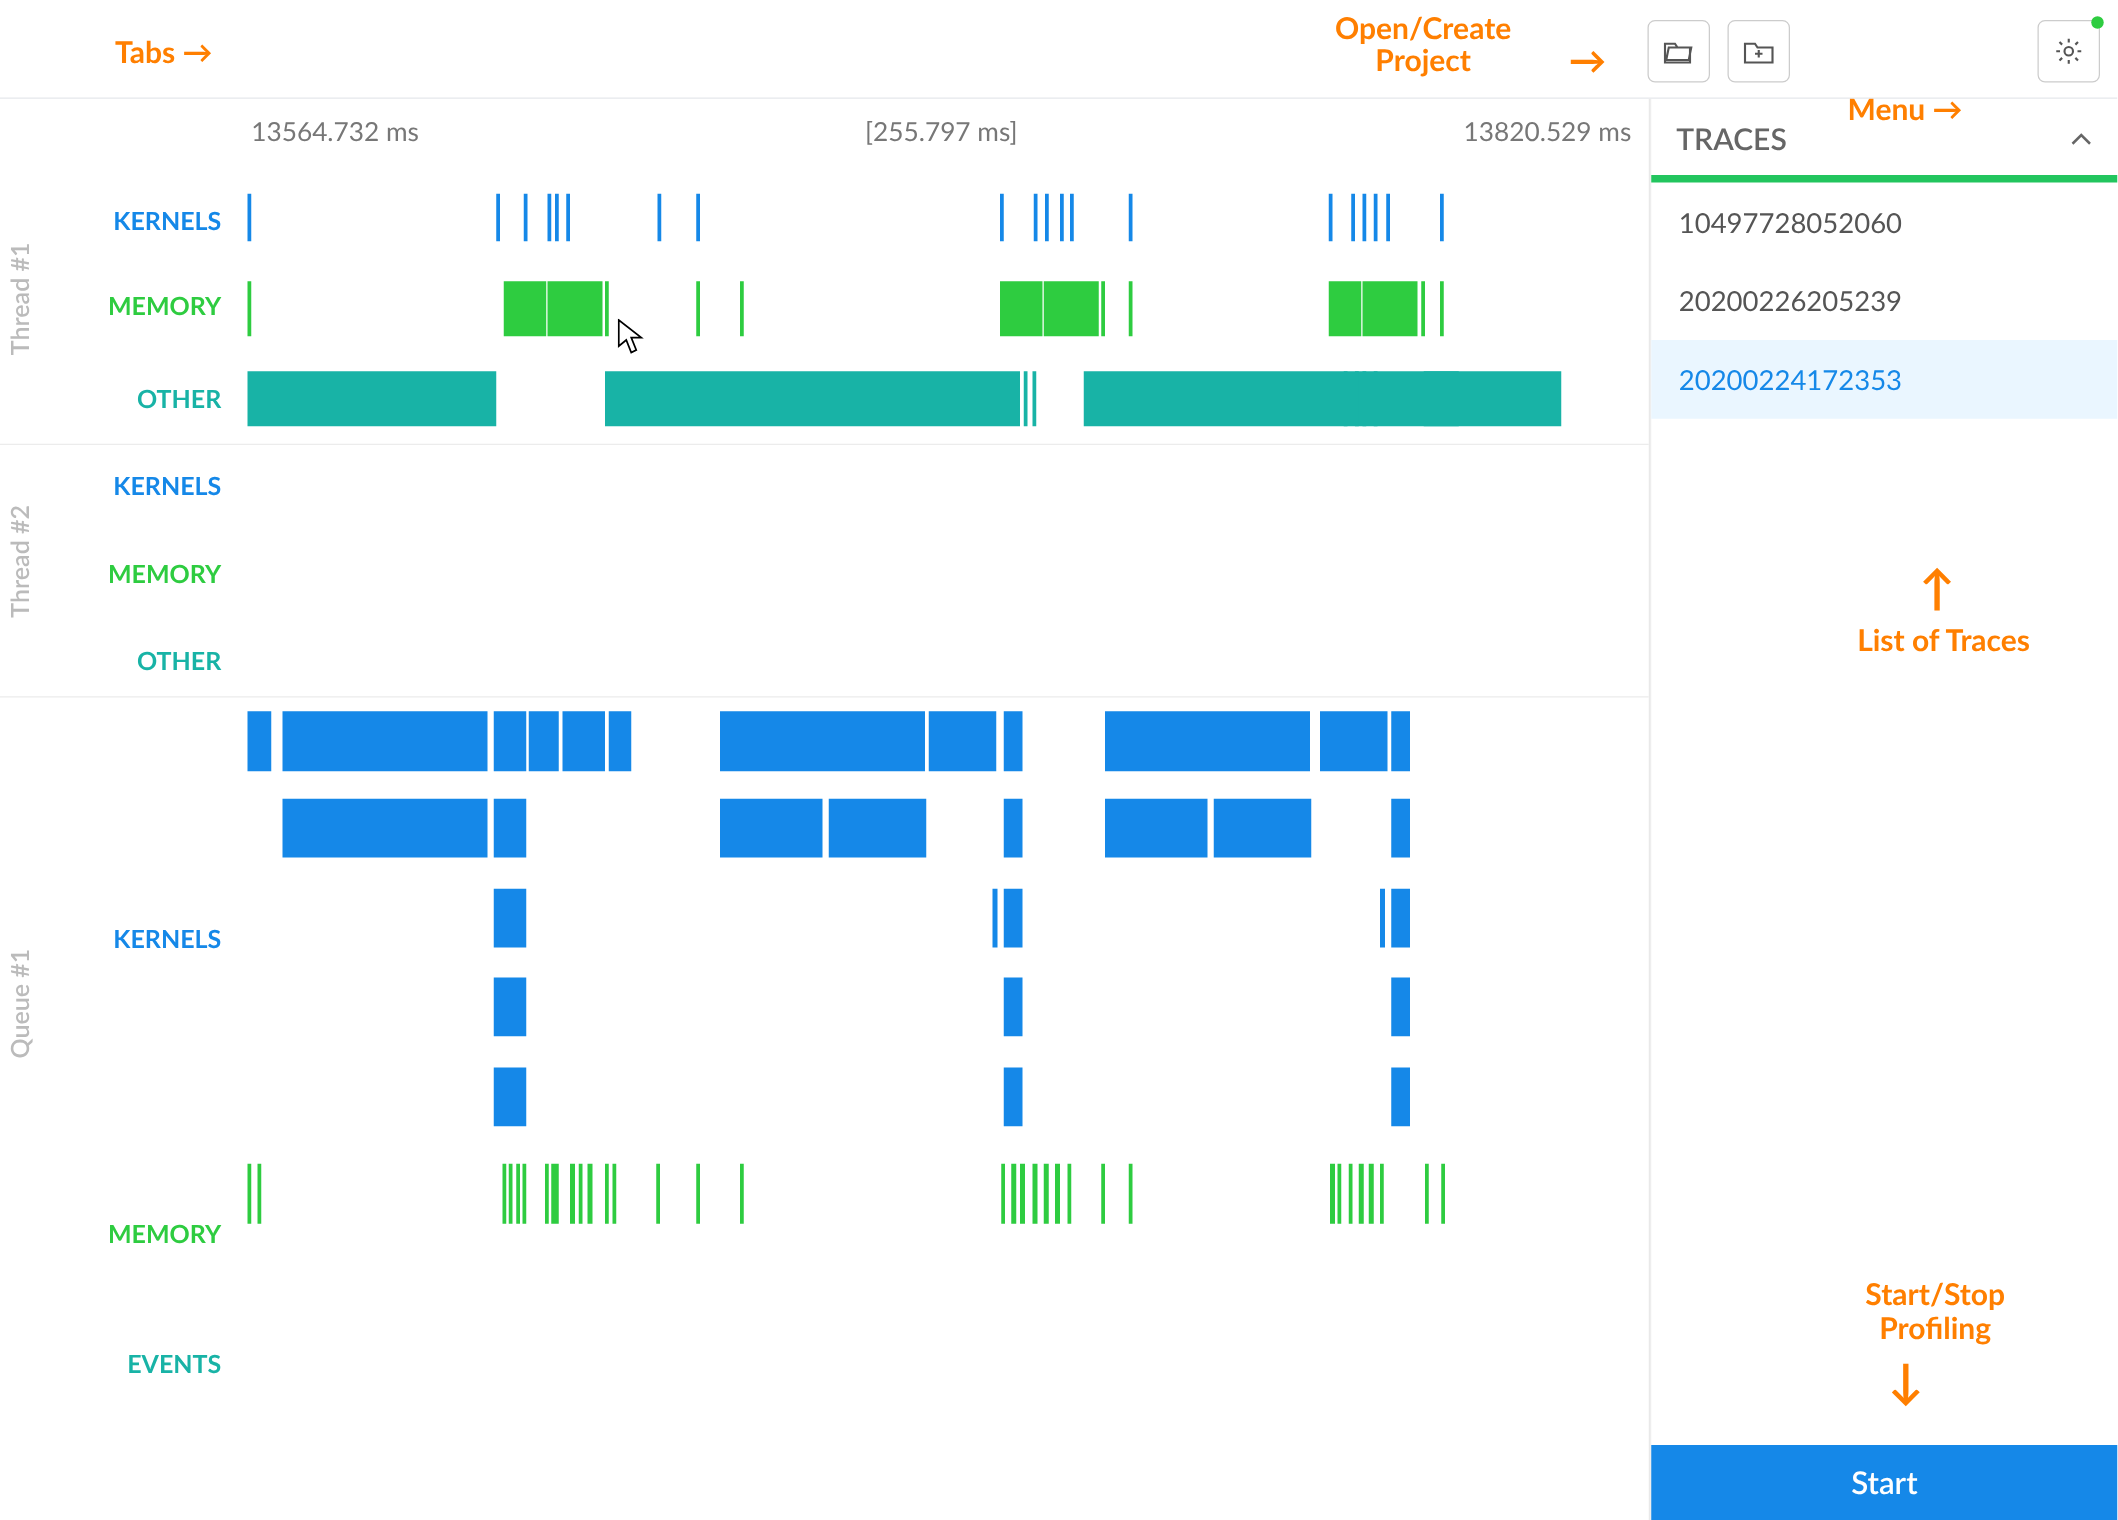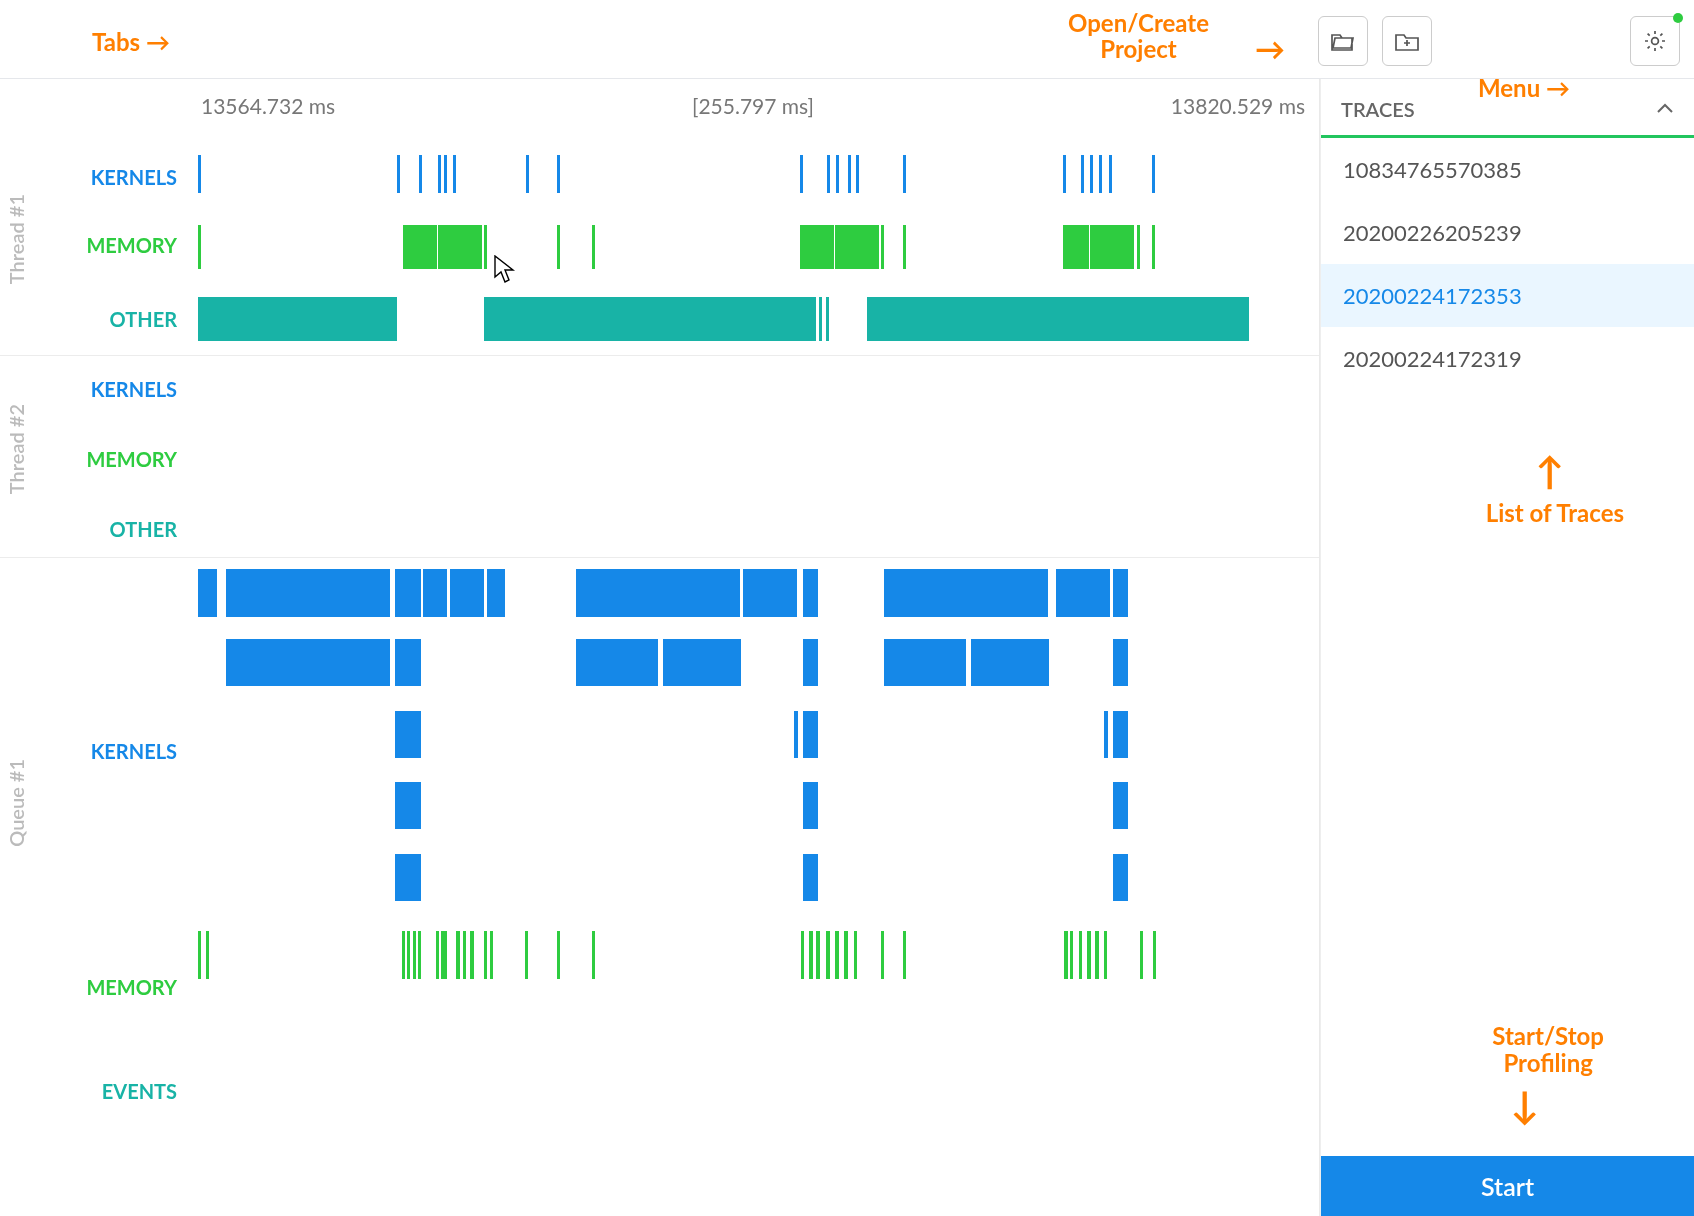--- a/index.html
+++ b/index.html
@@ -34,21 +34,21 @@
   .seg.k { background:#1588e8; }
   .seg.m { background:#2ecc40; }
   .seg.o { background:#18b3a6; }
   .seg.q { background:#1588e8; }
   .seg.e { background:#2ecc40; }
   .lane-sep { position:absolute; left:0; right:0; height:1px; background:#ececec; }
 
   .tooltip { position:absolute; background:#fff; color:#555; padding:14px 18px; font-size:21px; line-height:1.6; border-radius:6px; box-shadow:0 2px 14px rgba(0,0,0,.15); }
   .tooltip .title { color:#2ecc40; margin-bottom:2px; }
 
-  .traces-header { padding:18px 20px 14px; display:flex; align-items:center; justify-content:space-between; border-bottom:3px solid #22c55e; color:#666; font-size:20px; font-weight:600; }
+  .traces-header { padding:18px 20px 14px; display:flex; align-items:center; justify-content:space-between; border-bottom:6px solid #22c55e; color:#666; font-size:24px; font-weight:600; }
   .trace-item { padding:18px 22px; font-size:22px; color:#555; cursor:pointer; }
   .trace-item.sel { background:#eaf6ff; color:#1588e8; }
 
   .start-btn { margin-top:auto; height:60px; background:#1588e8; color:#fff; font-size:25px; font-weight:600; display:flex; align-items:center; justify-content:center; cursor:pointer; }
 
   .cursor { position:absolute; }
 </style>
 </head>
 <body>
 
@@ -229,24 +229,23 @@
       </svg>
   </div>
 
   <div class="sidebar">
     <div class="traces-header">
       <span>TRACES</span>
       <svg width="18" height="12" viewBox="0 0 18 12" style="stroke:#666;stroke-width:2;fill:none;">
           <path d="M2 9 L9 2 L16 9"></path>
         </svg>
     </div>
-    <div class="trace-item">10834765570385</div>
+    <div class="trace-item">10497728052060</div>
     <div class="trace-item">20200226205239</div>
     <div class="trace-item sel">20200224172353</div>
-    <div class="trace-item">20200224172319</div>
 
     <div class="annot" style="right:130px; top:450px; font-size:38px;">↑</div>
     <div class="annot" style="right:70px; top:500px;">List of Traces</div>
 
     <div class="annot" style="right:90px; bottom:140px; white-space:pre;">Start/Stop
 Profiling</div>
     <div class="annot" style="right:155px; bottom:90px; font-size:38px;">↓</div>
 
     <div class="start-btn">Start</div>
   </div>

